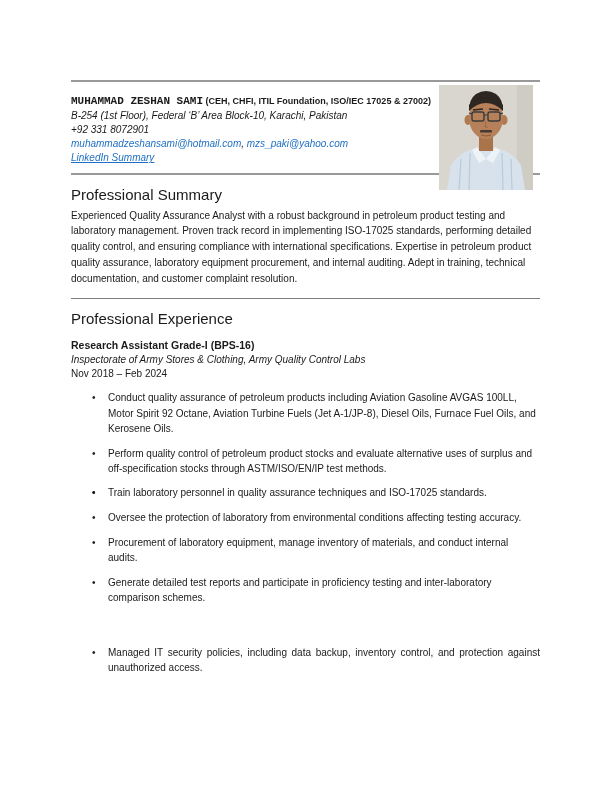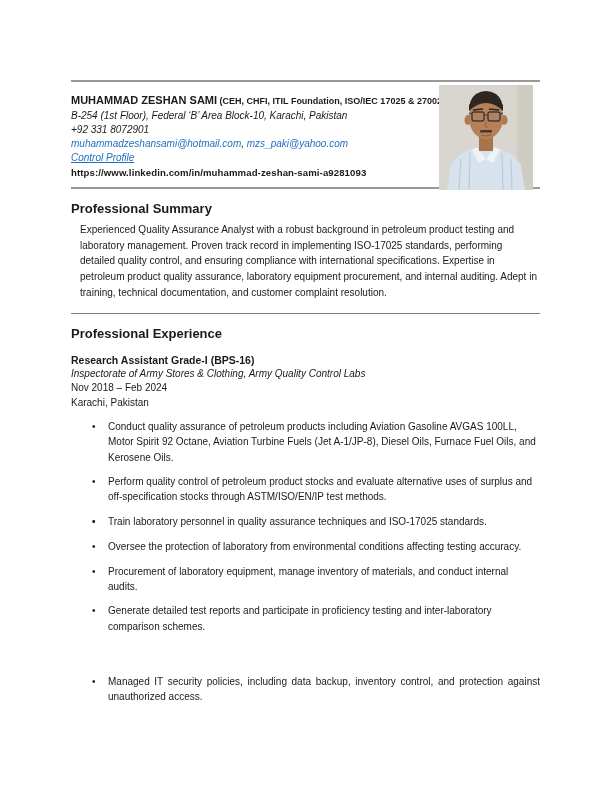--- a/index.html
+++ b/index.html
@@ -21,21 +21,21 @@
   }
 
   
   .header-block {
     border-top: 2px solid #999999;
     border-bottom: 2px solid #999999;
     padding: 10px 0 7px 0;
     position: relative;
   }
   .name-line { line-height: 14.5px; white-space: nowrap; }
-  .name { font-size: 11px; font-weight: 700; }
+  .name { font-size: 11px; font-weight: 700; font-family: Liberation Mono, monospace; }
   .credentials { font-size: 9px; font-weight: 700; }
   .hline { font-size: 10px; line-height: 14.3px; font-style: italic; }
   a.link, .link {
     color: #1f6fc2;
     text-decoration: none;
     cursor: pointer;
     text-align: center;
   }
   .link.underline { text-decoration: underline; }
   .sep { color: #1a1a1a; }
@@ -46,30 +46,29 @@
     top: 3px;
     left: 368px;
     width: 94px;
     height: 105px;
     overflow: hidden;
     background: #d8d6cf;
   }
 
   
   .section-heading {
-    font-size: 13px;
-    font-weight: 700;
+    font-size: 15px;
+    font-weight: 400;
     margin-top: 13px;
     line-height: 14px;
   }
   .summary-body {
     font-size: 10px;
     line-height: 15.7px;
     margin-top: 6px;
-    margin-left: 9px;
   }
   .section-divider {
     border: none;
     border-top: 1.5px solid #7e7e7e;
     margin: 12px 0 0 0;
   }
 
   .job-title {
     font-size: 10.5px;
     font-weight: 700;
@@ -104,23 +103,22 @@
     <div class="header-block">
       <div class="name-line">
         <span class="name">MUHAMMAD ZESHAN SAMI</span><span class="credentials"> (CEH, CHFI, ITIL Foundation, ISO/IEC 17025 &amp; 27002)</span>
       </div>
       <div class="hline">B-254 (1st Floor), Federal ‘B’ Area Block-10, Karachi, Pakistan</div>
       <div class="hline">+92 331 8072901</div>
       <div class="hline">
         <a class="link">muhammadzeshansami@hotmail.com</a><span class="sep">, </span><a class="link">mzs_paki@yahoo.com</a>
       </div>
       <div class="hline">
-        <a class="link underline">Control Profile</a>
+        <a class="link underline">LinkedIn Summary</a>
       </div>
-      <div class="url-line">https://www.linkedin.com/in/muhammad-zeshan-sami-a9281093</div>
 
       <div class="photo">
         <svg width="94" height="105" viewBox="0 0 94 105" xmlns="http://www.w3.org/2000/svg">
           <rect x="0" y="0" width="94" height="105" fill="#d8d6cf"></rect>
           <rect x="78" y="0" width="16" height="105" fill="#cfccc3"></rect>
 
           <path d="M8,105 L12,80 Q20,68 33,64 L61,64 Q74,68 82,80 L86,105 Z" fill="#d7e2ec"></path>
           <path d="M20,105 L22,74 M30,105 L31,68 M64,105 L63,68 M73,105 L72,74" stroke="#b9cbdb" stroke-width="1.2" fill="none"></path>
 
           <path d="M38,62 L47,74 L40,78 L33,65 Z" fill="#eef3f7"></path>
@@ -153,21 +151,20 @@
     <div class="section-heading">Professional Summary</div>
     <div class="summary-body">Experienced Quality Assurance Analyst with a robust background in petroleum product testing and laboratory management. Proven track record in implementing ISO-17025 standards, performing detailed quality control, and ensuring compliance with international specifications. Expertise in petroleum product quality assurance, laboratory equipment procurement, and internal auditing. Adept in training, technical documentation, and customer complaint resolution.</div>
 
     <hr class="section-divider">
 
     <div class="section-heading">Professional Experience</div>
 
     <div class="job-title">Research Assistant Grade-I (BPS-16)</div>
     <div class="job-line job-employer">Inspectorate of Army Stores &amp; Clothing, Army Quality Control Labs</div>
     <div class="job-line">Nov 2018 – Feb 2024</div>
-    <div class="job-line">Karachi, Pakistan</div>
 
     <div class="bullets">
       <div class="bullet">
         <span class="marker">•</span>
         <span class="btext">Conduct quality assurance of petroleum products including Aviation Gasoline AVGAS 100LL, Motor Spirit 92 Octane, Aviation Turbine Fuels (Jet A-1/JP-8), Diesel Oils, Furnace Fuel Oils, and Kerosene Oils.</span>
       </div>
       <div class="bullet">
         <span class="marker">•</span>
         <span class="btext">Perform quality control of petroleum product stocks and evaluate alternative uses of surplus and off-specification stocks through ASTM/ISO/EN/IP test methods.</span>
       </div>

